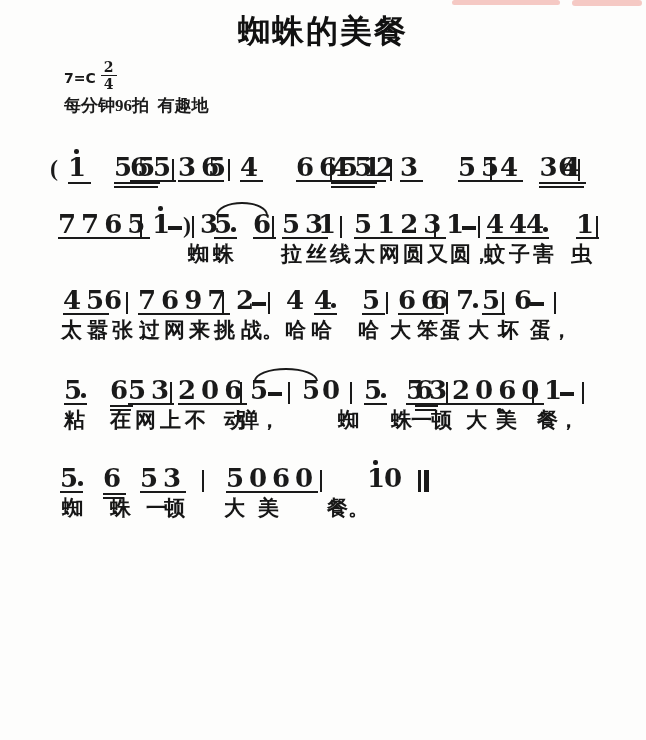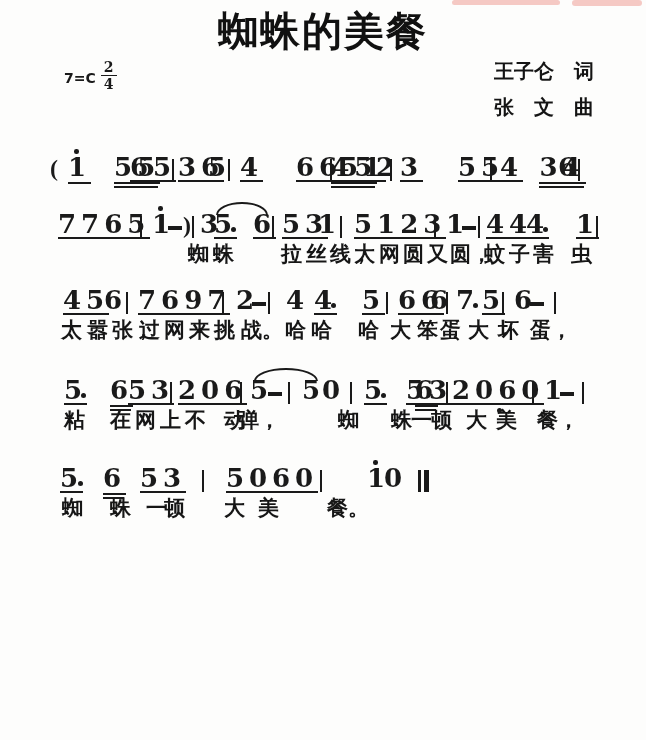--- a/index.html
+++ b/index.html
@@ -1,20 +1,20 @@
 <!DOCTYPE html>
 <html><head>
 <meta charset="utf-8">
 <style>
   html,body{margin:0;padding:0;background:#ffffff;}
   .page{position:relative;width:646px;height:740px;background:#fdfdfc;overflow:hidden;
         font-family:"Liberation Serif","DejaVu Serif",serif;color:#1a1a1a;}
   
   .title{position:absolute;left:0;right:0;top:12px;text-align:center;
-         font-size:40px;font-weight:900;letter-spacing:2px;line-height:38px;
+         font-size:32px;font-weight:900;letter-spacing:2px;line-height:38px;
          font-family:"Liberation Sans","DejaVu Sans",sans-serif;color:#111;}
   .keytime{position:absolute;left:64px;top:62px;font-size:14px;font-weight:700;
            font-family:"DejaVu Sans","Liberation Sans",sans-serif;}
   .keytime .key{display:inline-block;vertical-align:middle;}
   .frac{display:inline-block;vertical-align:middle;margin-left:5px;text-align:center;line-height:1;
         font-family:"DejaVu Serif",serif;font-weight:700;font-size:14px;position:relative;top:-2px;}
   .frac .top{display:block;border-bottom:1.6px solid #1a1a1a;padding:0 3px 1px;}
   .frac .bot{display:block;padding-top:1px;}
   .tempo{position:absolute;left:64px;top:94px;font-size:17px;font-weight:600;white-space:pre;color:#1b1b1b;}
   .credits{position:absolute;right:52px;top:58px;text-align:right;font-size:20px;font-weight:600;color:#141414;}
@@ -54,25 +54,22 @@
 
 <div class="page">
   <div class="frag frag1"></div>
   <div class="frag frag2"></div>
 
   <div class="title">蜘蛛的美餐</div>
 
   <div class="keytime">
     <span class="key">7=C</span><span class="frac"><span class="top">2</span><span class="bot">4</span></span>
   </div>
+  <div class="tempo">每分钟96拍  有趣地</div>
 
-  <div class="credits">
-    <div>王子仑　词</div>
-    <div>张　文　曲</div>
-  </div>
 
   <div id="score">
       <div class="score-line" style="top: 154px;"><span class="tok paren" style="left: 50px;">(</span><span class="tok note u1 hi" style="left: 68px;">1</span><span class="tok note u2" style="left: 91px;">55</span><span class="tok note u1" style="left: 130px;">65</span><span class="tok bar" style="left: 172px;"></span><span class="tok note u1" style="left: 178px;">36</span><span class="tok note" style="left: 208px;">5</span><span class="tok bar" style="left: 228px;"></span><span class="tok note u1" style="left: 240px;">4</span><span class="tok note u2" style="left: 262px;">45</span><span class="tok note u1" style="left: 296px;">66</span><span class="tok bar" style="left: 330px;"></span><span class="tok note u1" style="left: 340px;">51</span><span class="tok note" style="left: 376px;">2</span><span class="tok bar" style="left: 390px;"></span><span class="tok note u1" style="left: 400px;">3</span><span class="tok note u2" style="left: 424px;">34</span><span class="tok note u1" style="left: 458px;">55</span><span class="tok bar" style="left: 490px;"></span><span class="tok note u1" style="left: 500px;">4</span><span class="tok note" style="left: 558px;">6</span><span class="tok bar" style="left: 578px;"></span></div>
       <div class="score-line" style="top: 211px;"><span class="tok note u1" style="left: 58px;">7765</span><span class="tok bar" style="left: 140px;"></span><span class="tok note hi" style="left: 152px;">1</span><span class="tok dash" style="left: 168px;"></span><span class="tok paren" style="left: 183px;">)</span><span class="tok bar" style="left: 192px;"></span><span class="tok note" style="left: 200px;">3</span><span class="tok note u1" style="left: 214px;">5</span><span class="tok dot" style="left: 231px;"></span><span class="tok note u1" style="left: 253px;">6</span><span class="tok bar" style="left: 272px;"></span><span class="tok note u1" style="left: 282px;">53</span><span class="tok note" style="left: 318px;">1</span><span class="tok bar" style="left: 340px;"></span><span class="tok note u1" style="left: 354px;">5123</span><span class="tok bar" style="left: 434px;"></span><span class="tok note" style="left: 446px;">1</span><span class="tok dash" style="left: 462px;"></span><span class="tok bar" style="left: 478px;"></span><span class="tok note u1" style="left: 486px;">44</span><span class="tok note u1" style="left: 526px;">4</span><span class="tok dot" style="left: 543px;"></span><span class="tok note u1" style="left: 576px;">1</span><span class="tok bar" style="left: 596px;"></span><span class="arc" style="left: 216px; width: 52px;"></span><span class="lyr" style="left: 188px;">蜘</span><span class="lyr" style="left: 213px;">蛛</span><span class="lyr" style="left: 281px;">拉</span><span class="lyr" style="left: 306px;">丝</span><span class="lyr" style="left: 330px;">线，</span><span class="lyr" style="left: 354px;">大</span><span class="lyr" style="left: 379px;">网</span><span class="lyr" style="left: 403px;">圆</span><span class="lyr" style="left: 427px;">又</span><span class="lyr" style="left: 450px;">圆，</span><span class="lyr" style="left: 484px;">蚊</span><span class="lyr" style="left: 509px;">子</span><span class="lyr" style="left: 533px;">害</span><span class="lyr" style="left: 571px;">虫</span></div>
       <div class="score-line" style="top: 287px;">
         <span class="tok note u1" style="left: 63px;">45</span>
         <span class="tok note" style="left: 104px;">6</span>
         <span class="tok bar" style="left: 126px;"></span>
         <span class="tok note u1" style="left: 138px;">7697</span>
         <span class="tok bar" style="left: 222px;"></span>

